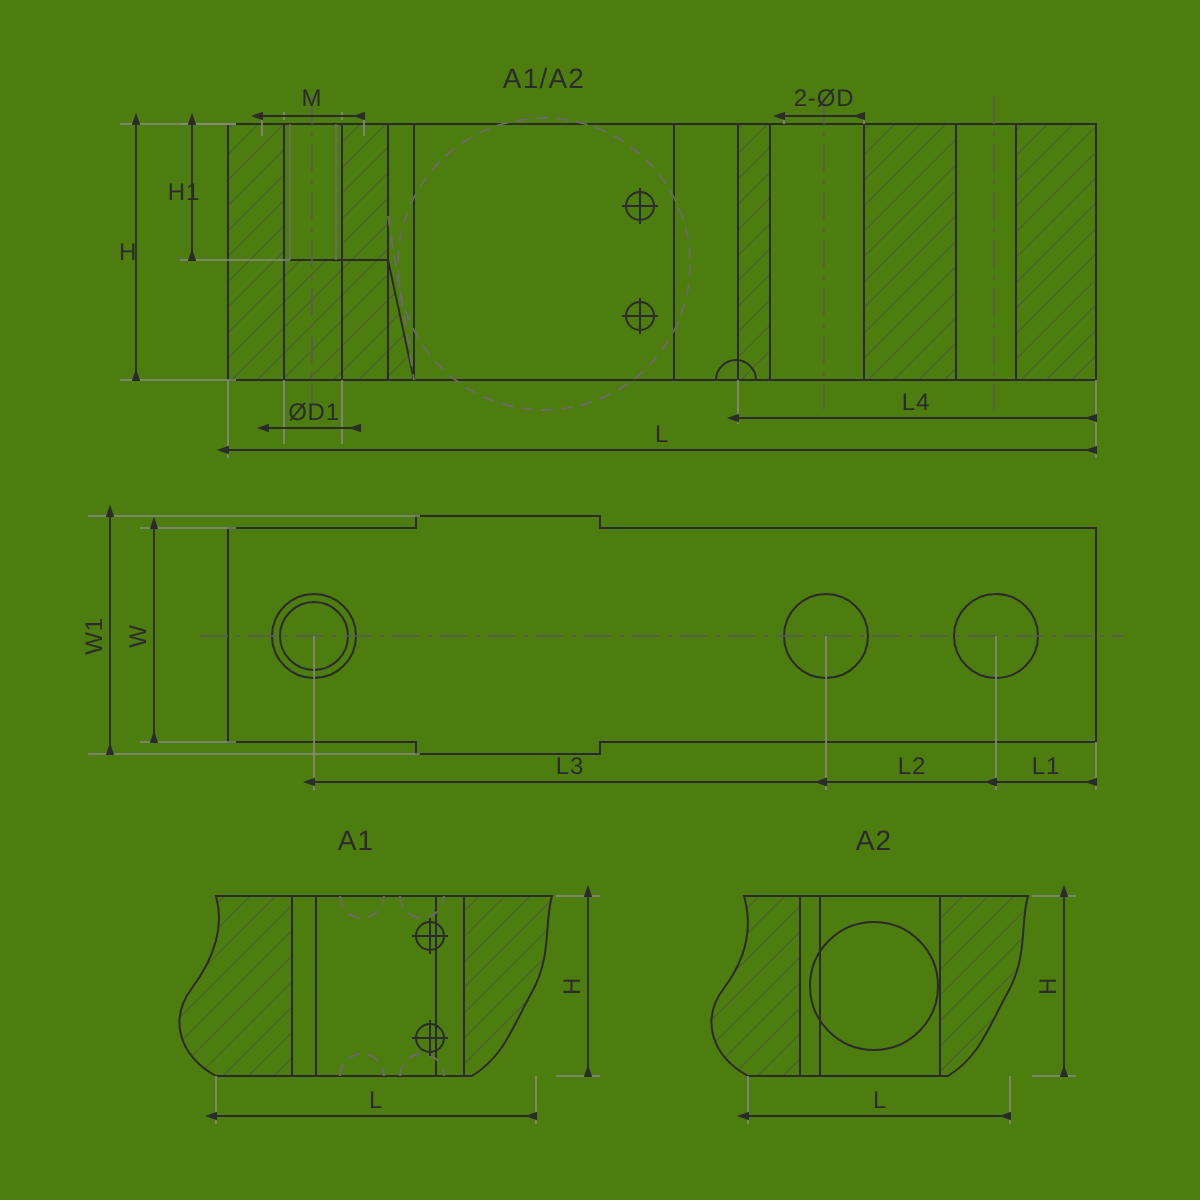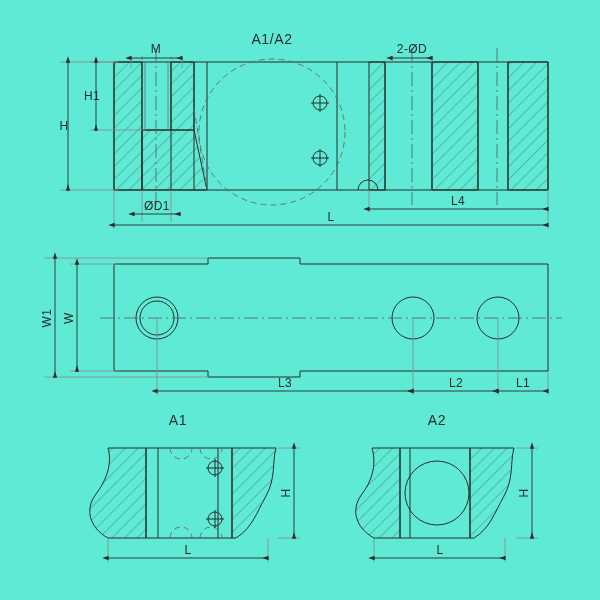--- a/index.html
+++ b/index.html
@@ -11,21 +11,21 @@
   body {
     width: 600px;
     height: 600px;
     font-family: "Liberation Sans", sans-serif;
     overflow: hidden;
   }
   #drawing-root {
     position: relative;
     width: 600px;
     height: 600px;
-    background: #5eead4;
+    background: #4d7c0f;
   }
   svg#tech-drawing {
     display: block;
     width: 600px;
     height: 600px;
   }
   .solid-line {
     stroke: #2b2b2b;
     stroke-width: 1;
     fill: none;

